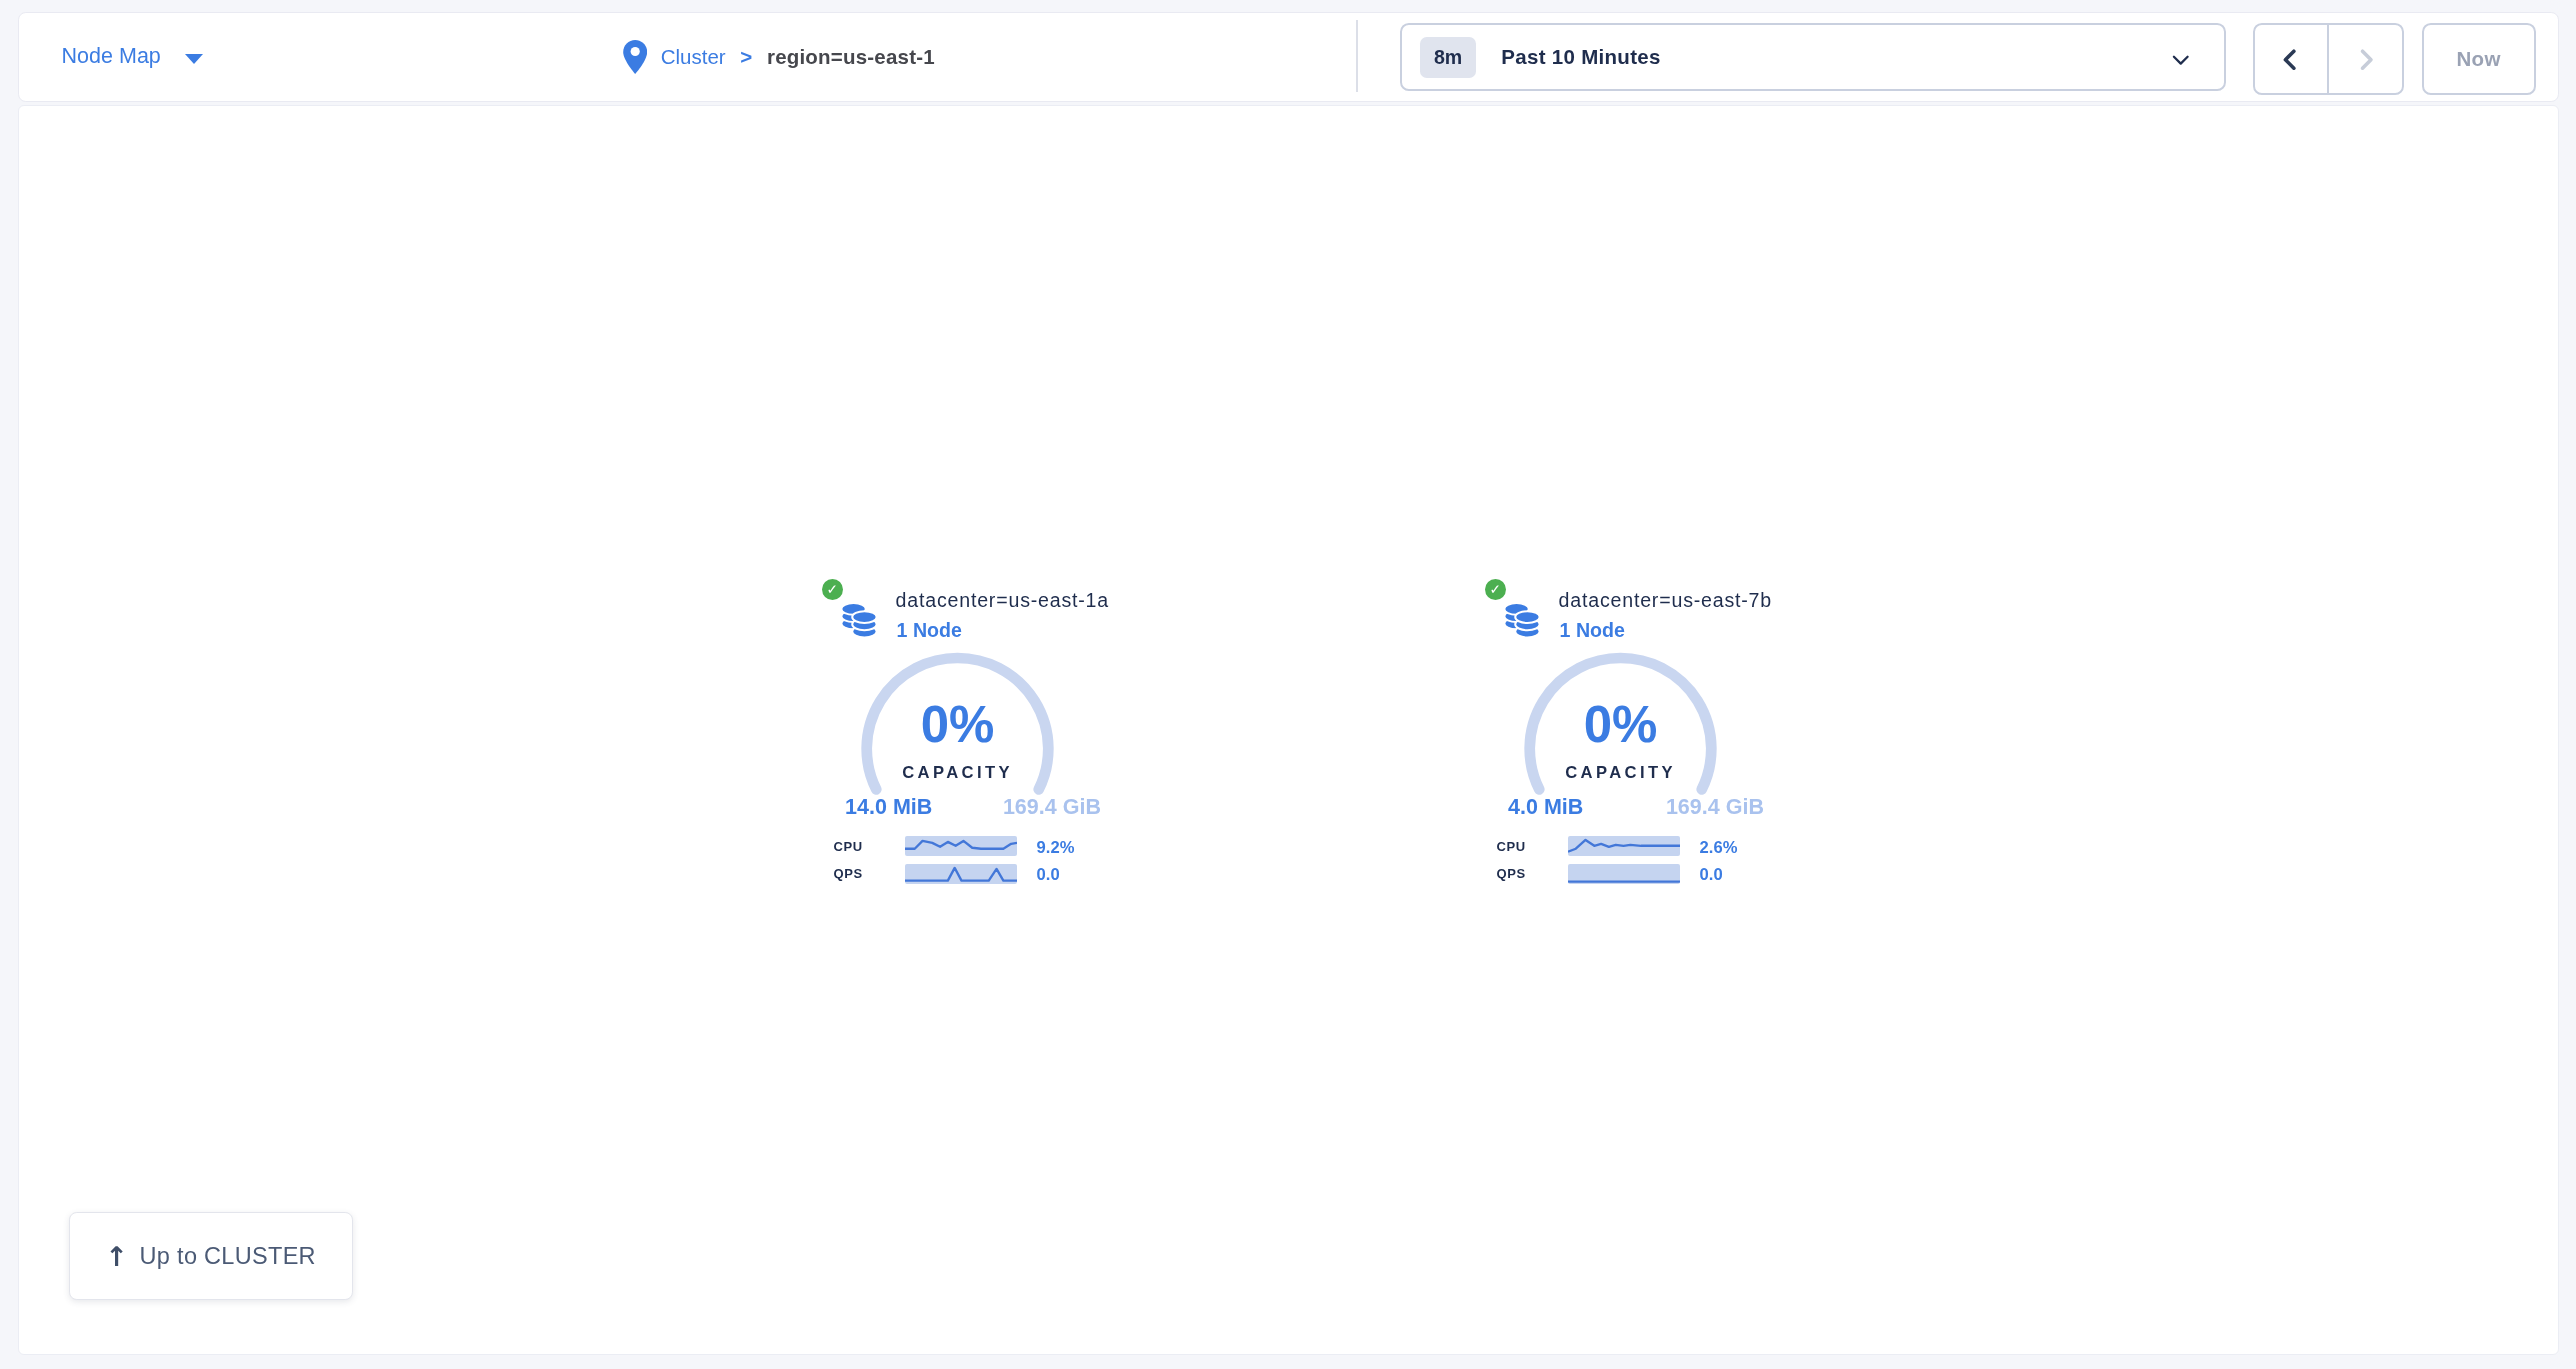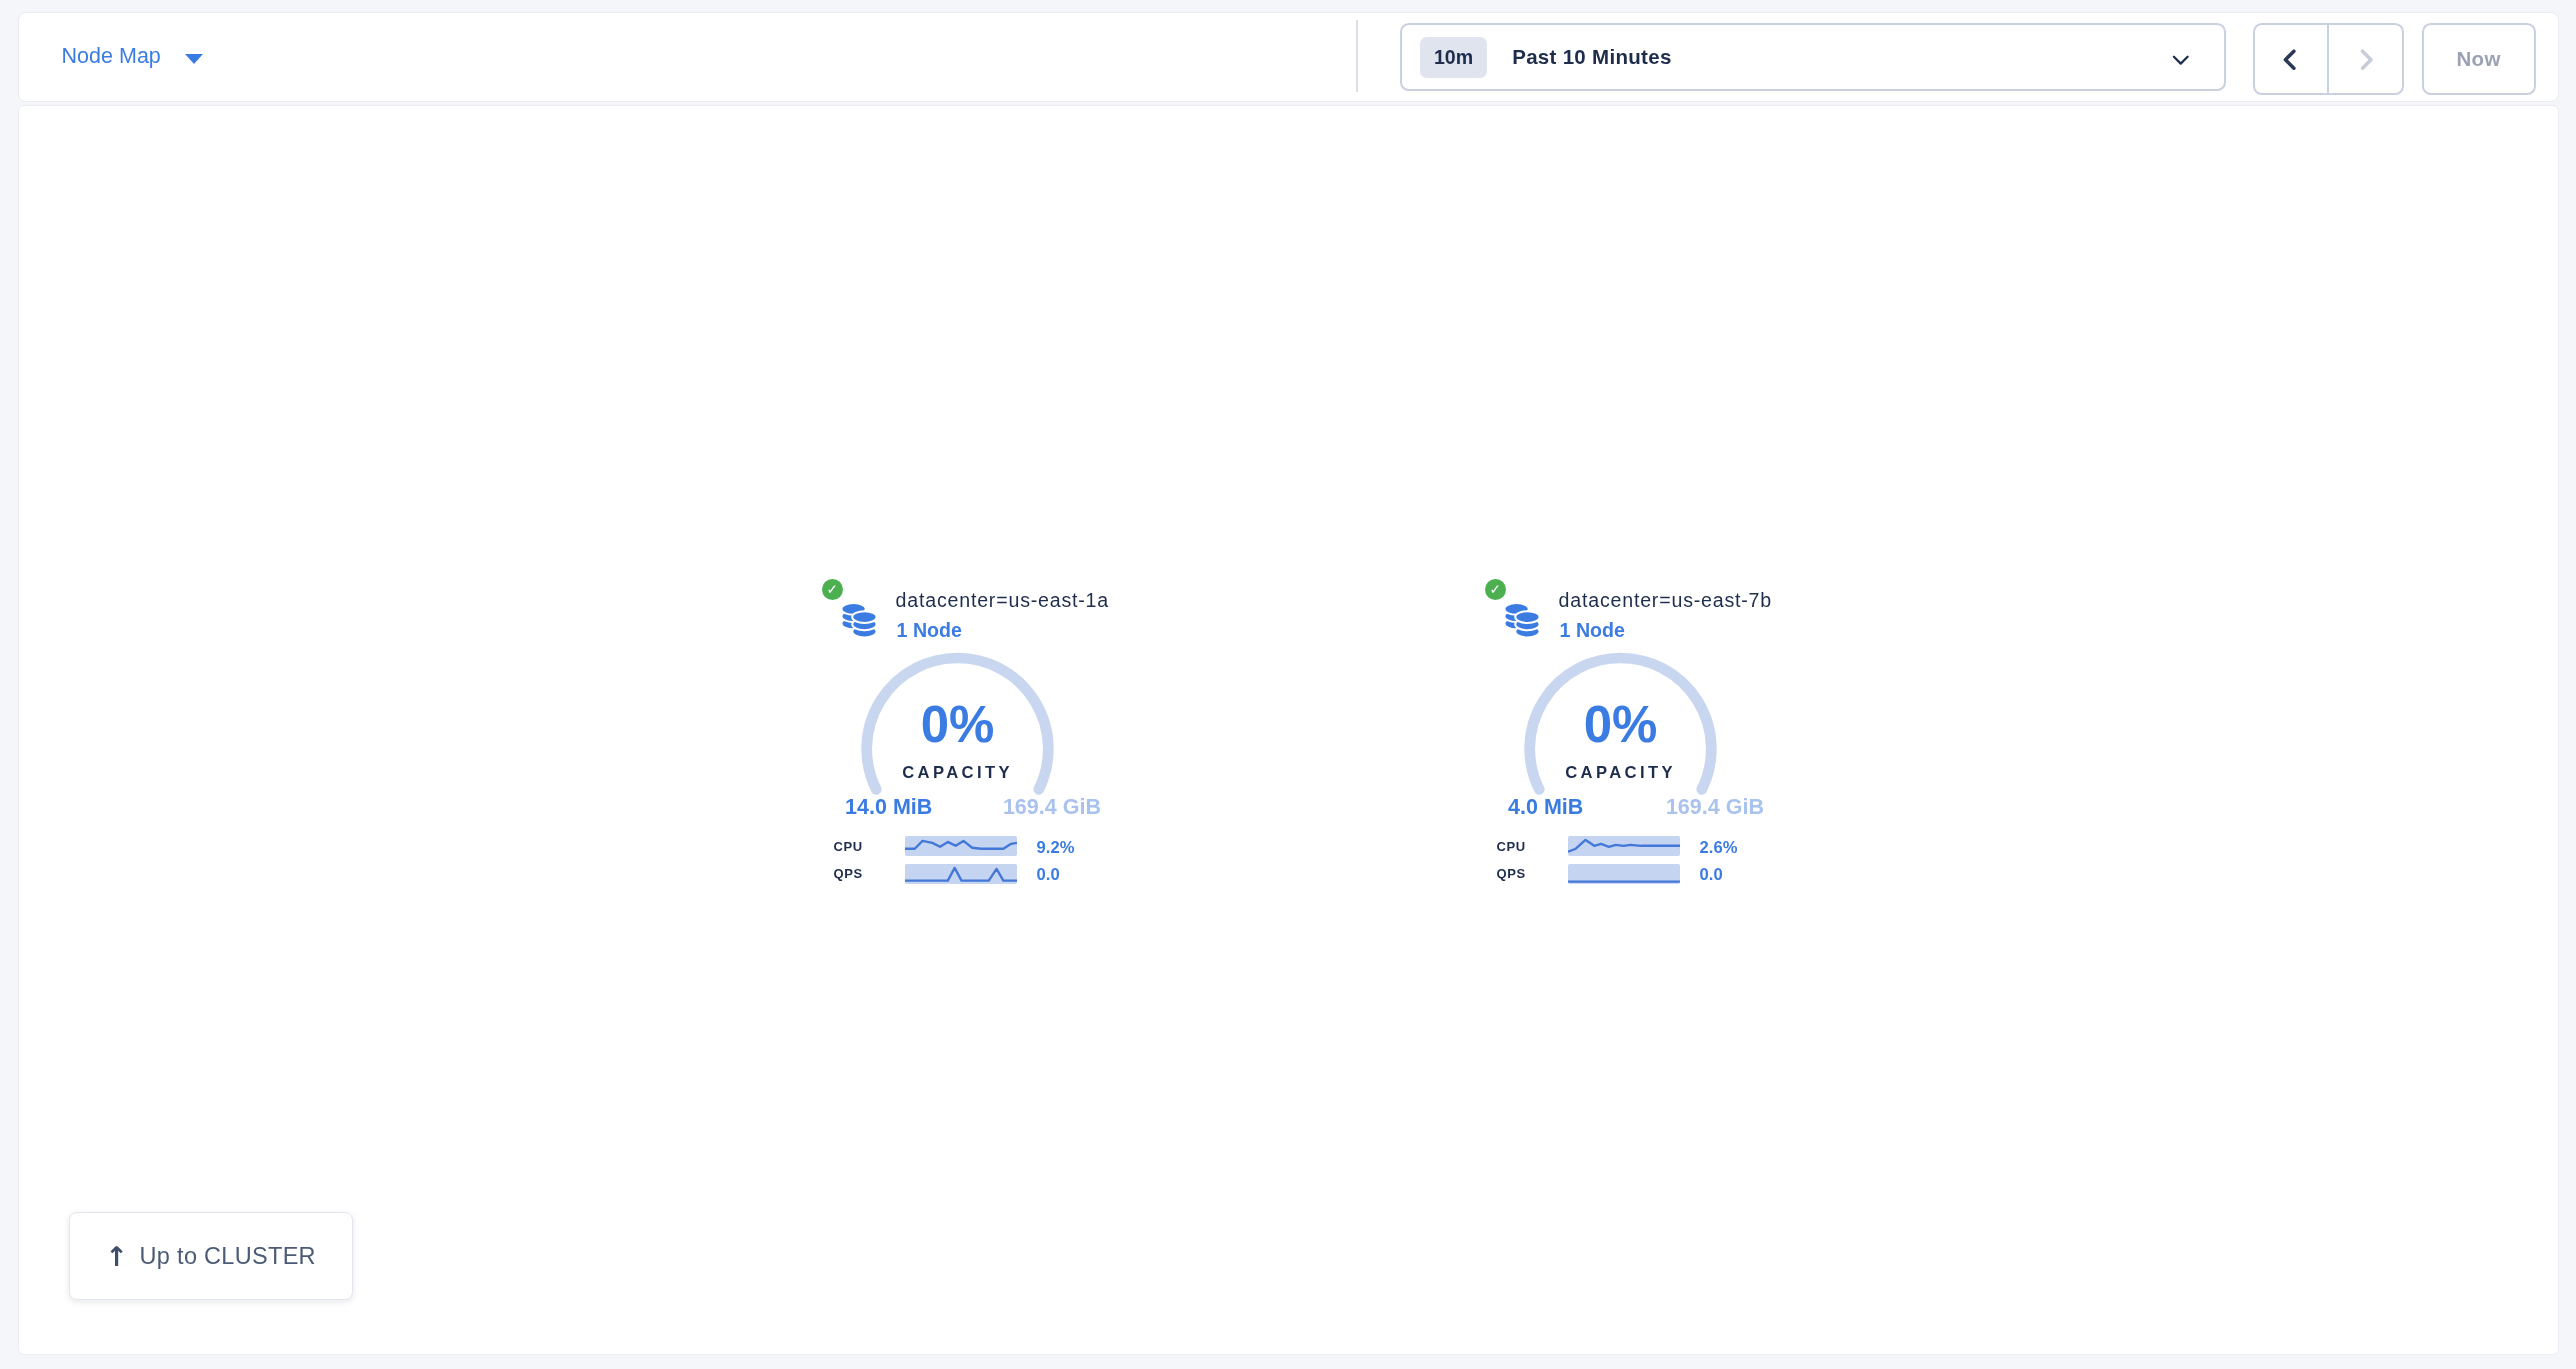--- a/index.html
+++ b/index.html
@@ -90,25 +90,34 @@
 
 <div class="page">
 
   <header class="topbar">
 
     <div class="view-select">
       <span class="view-label">Node Map</span>
       <span class="caret-down"></span>
     </div>
 
+    <div class="breadcrumb">
+      <svg class="pin-icon" width="24.4" height="34" viewBox="0 0 24 34">
+        <path d="M12 0 C5.4 0 0 5.4 0 12 c0 8.5 12 22 12 22 s12 -13.5 12 -22 C24 5.4 18.6 0 12 0 Z" fill="#3b7ce2"></path>
+        <circle cx="12" cy="11.5" r="4.6" fill="#ffffff"></circle>
+      </svg>
+      <a class="crumb-root">Cluster</a>
+      <span class="crumb-sep">&gt;</span>
+      <span class="crumb-current">region=us-east-1</span>
+    </div>
 
     <div class="topbar-divider"></div>
 
     <div class="time-select">
-      <span class="time-badge">10m</span>
+      <span class="time-badge">8m</span>
       <span class="time-label">Past 10 Minutes</span>
       <svg class="time-chevron" width="23.5" height="23.5" viewBox="0 0 24 24">
         <path d="M5 9 L12 16 L19 9" fill="none" stroke="#1f2d4d" stroke-width="2.3" stroke-linecap="round" stroke-linejoin="round"></path>
       </svg>
     </div>
 
     <div class="time-nav">
       <button class="nav-btn">
         <svg width="25.4" height="25.4" viewBox="0 0 24 24">
           <path d="M15 4 L7 12 L15 20" fill="none" stroke="currentColor" stroke-width="3.4" stroke-linecap="round" stroke-linejoin="round"></path>

